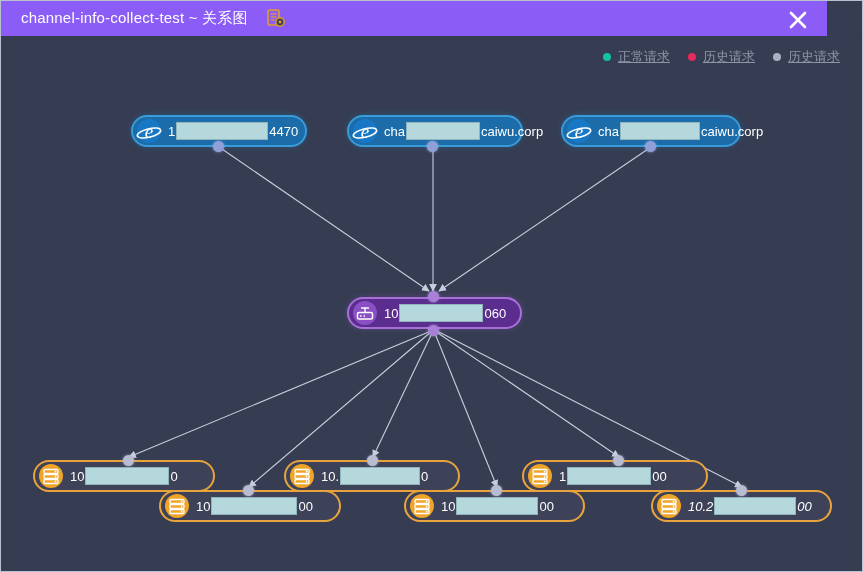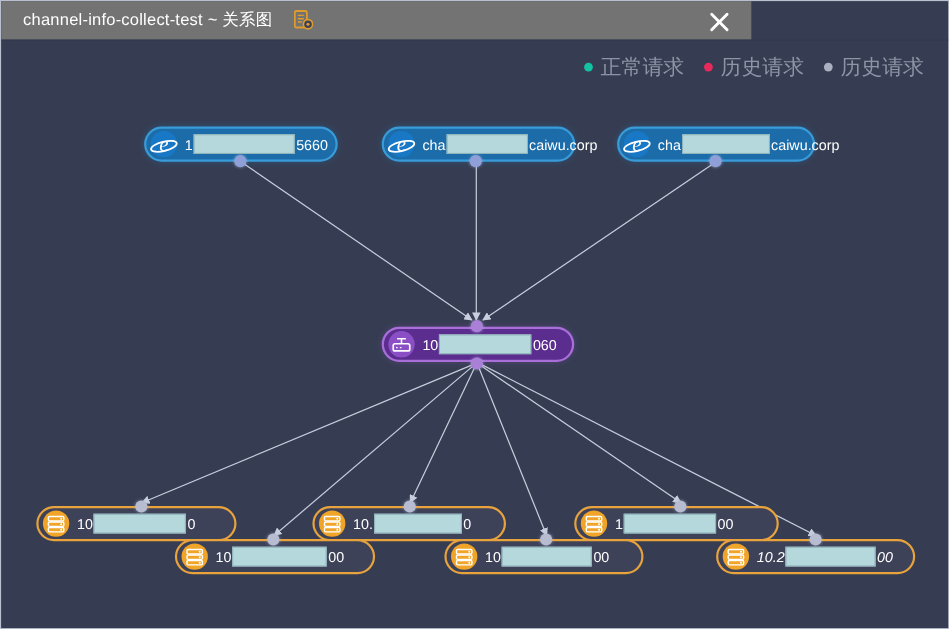--- a/index.html
+++ b/index.html
@@ -16,23 +16,23 @@
     height: 572px;
     background: #363d52;
     box-sizing: border-box;
     border: 1px solid #b9c0cf;
     overflow: hidden;
   }
   
   .titlebar {
     position: absolute;
     left: 0; top: 0;
-    width: 682px;
+    width: 826px;
     height: 35px;
-    background: #737373;
+    background: #8b5cf6;
     box-sizing: border-box;
   }
   .title-text {
     position: absolute;
     left: 20px;
     top: 8px;
     font-size: 15px;
     color: #ffffff;
     letter-spacing: 0.2px;
     white-space: nowrap;
@@ -66,23 +66,24 @@
     align-items: center;
     gap: 7px;
   }
   .legend-dot {
     width: 8px;
     height: 8px;
     border-radius: 50%;
     display: inline-block;
   }
   .legend-label {
-    font-size: 19px;
+    font-size: 13px;
     color: #8e94a6;
     white-space: nowrap;
+    text-decoration: underline;
   }
   
   .canvas {
     position: absolute;
     left: 0; top: 36px;
     width: 861px;
     height: 534px;
   }
   .edge-layer {
     position: absolute;
@@ -221,21 +222,21 @@
       <span class="node-icon">
         <svg width="26" height="26" viewBox="0 0 26 26">
           <circle cx="13" cy="13" r="12" fill="#1878c6"></circle>
           <text x="13" y="19.5" font-family="'Liberation Serif',serif" font-size="19" font-style="italic" fill="#ffffff" text-anchor="middle">e</text>
           <ellipse cx="13" cy="15" rx="12" ry="4.2" fill="none" stroke="#ffffff" stroke-width="1.6" transform="rotate(-14 13 15)"></ellipse>
         </svg>
       </span>
       <span class="node-label">
         <span>1</span>
           <span class="redact" style="width:90px"></span>
-          <span>5660</span>
+          <span>4470</span>
       </span>
     </div>
     <div class="port port-blue" style="left:212px; top:104px;"></div>
 
     <div class="node node-browser" style="left:346px; top:78px; width:176px;">
       <span class="node-icon">
         <svg width="26" height="26" viewBox="0 0 26 26">
           <circle cx="13" cy="13" r="12" fill="#1878c6"></circle>
           <text x="13" y="19.5" font-family="'Liberation Serif',serif" font-size="19" font-style="italic" fill="#ffffff" text-anchor="middle">e</text>
           <ellipse cx="13" cy="15" rx="12" ry="4.2" fill="none" stroke="#ffffff" stroke-width="1.6" transform="rotate(-14 13 15)"></ellipse>

